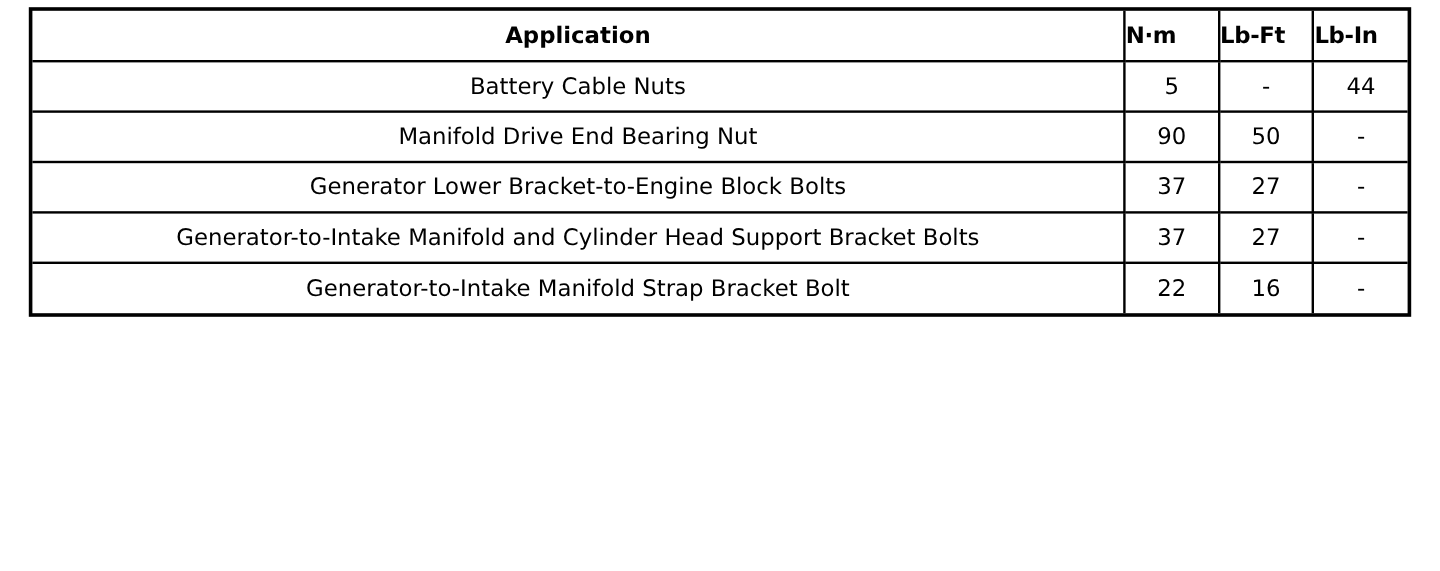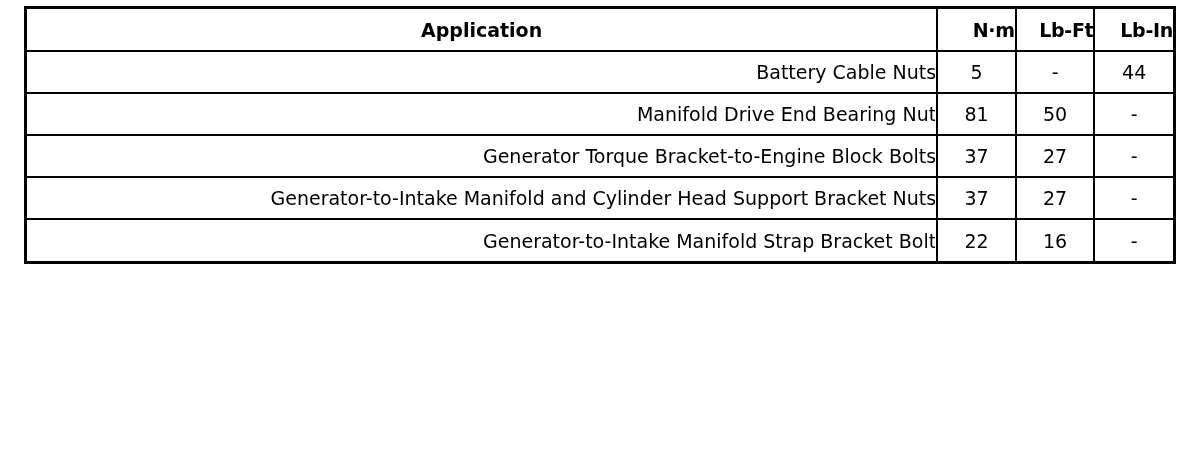--- a/index.html
+++ b/index.html
@@ -52,25 +52,25 @@
     font-weight: bold;
     font-size: 19px;
   }
   .col-app   { width: 880px; }
   .col-unit  { width: 76px; }
 
   th.app-head {
     text-align: center;
   }
   th.unit-head {
-    text-align: right;
+    text-align: left;
     letter-spacing: -0.3px;
   }
   td.app-cell {
-    text-align: right;
+    text-align: center;
     padding-left: 8px;
     white-space: nowrap;
     overflow: hidden;
     text-overflow: clip;
   }
   td.val-cell {
     text-align: center;
   }
   
   table.spec tr:first-child th { border-top: none; }
@@ -104,32 +104,32 @@
       </thead>
       <tbody>
         <tr>
           <td class="app-cell">Battery Cable Nuts</td>
           <td class="val-cell">5</td>
           <td class="val-cell">-</td>
           <td class="val-cell">44</td>
         </tr>
         <tr>
           <td class="app-cell">Manifold Drive End Bearing Nut</td>
-          <td class="val-cell">81</td>
+          <td class="val-cell">90</td>
           <td class="val-cell">50</td>
           <td class="val-cell">-</td>
         </tr>
         <tr>
-          <td class="app-cell">Generator Torque Bracket-to-Engine Block Bolts</td>
+          <td class="app-cell">Generator Lower Bracket-to-Engine Block Bolts</td>
           <td class="val-cell">37</td>
           <td class="val-cell">27</td>
           <td class="val-cell">-</td>
         </tr>
         <tr>
-          <td class="app-cell">Generator-to-Intake Manifold and Cylinder Head Support Bracket Nuts</td>
+          <td class="app-cell">Generator-to-Intake Manifold and Cylinder Head Support Bracket Bolts</td>
           <td class="val-cell">37</td>
           <td class="val-cell">27</td>
           <td class="val-cell">-</td>
         </tr>
         <tr>
           <td class="app-cell">Generator-to-Intake Manifold Strap Bracket Bolt</td>
           <td class="val-cell">22</td>
           <td class="val-cell">16</td>
           <td class="val-cell">-</td>
         </tr>

